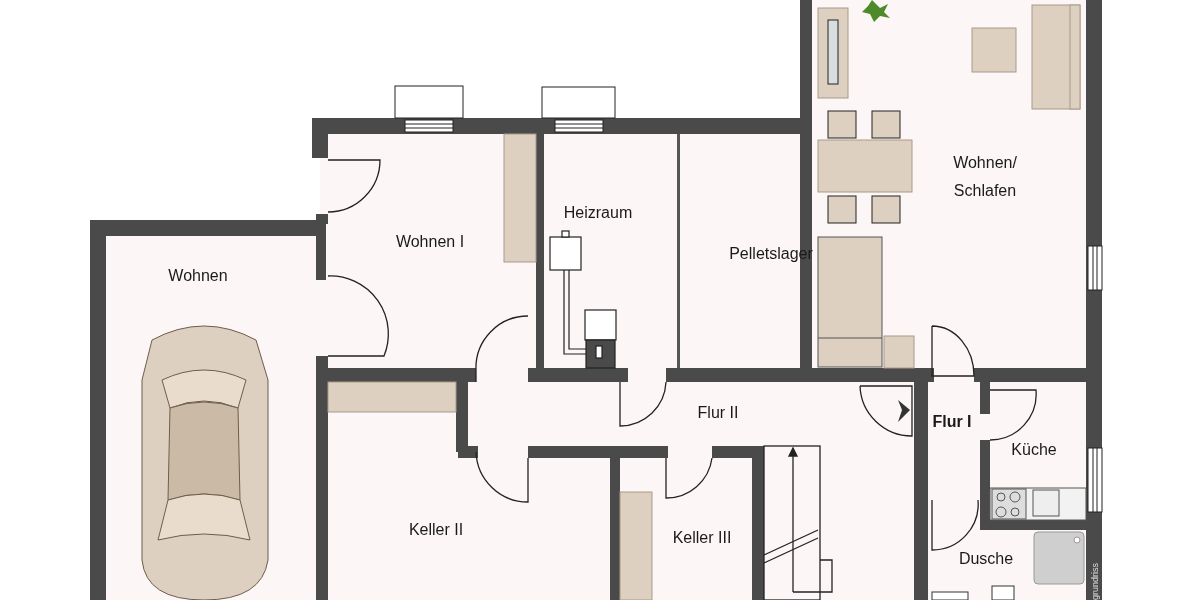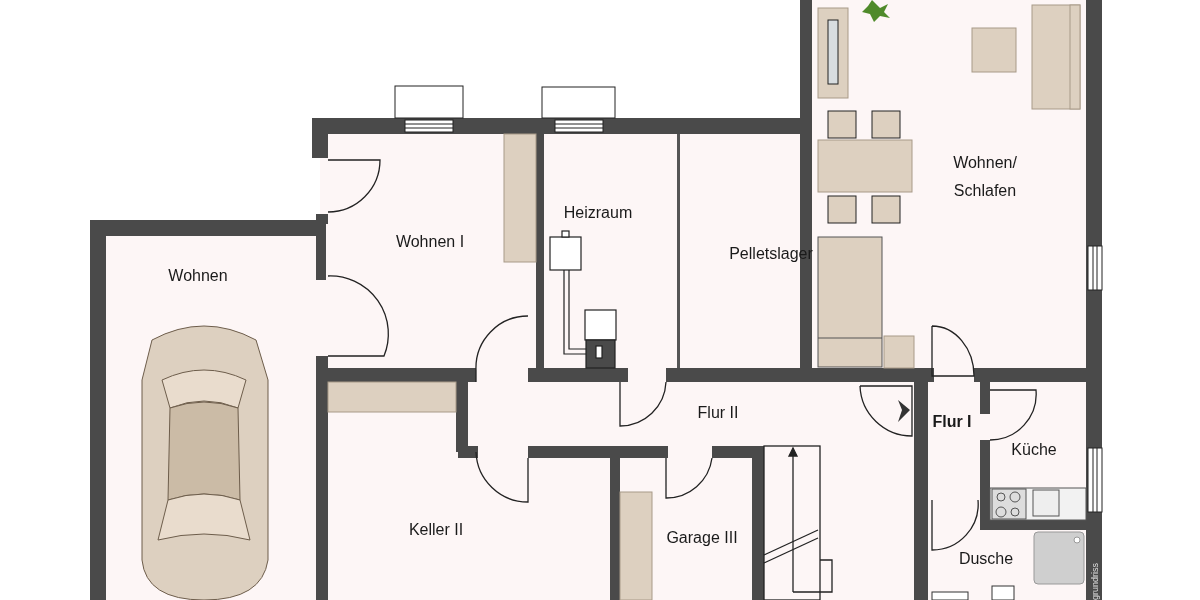--- a/index.html
+++ b/index.html
@@ -157,15 +157,15 @@
 <div class="lbl" style="left:198px;top:276px;">Wohnen</div>
 <div class="lbl" style="left:430px;top:242px;">Wohnen I</div>
 <div class="lbl" style="left:598px;top:213px;">Heizraum</div>
 <div class="lbl" style="left:771px;top:234px;margin-top:20px;">Pelletslager</div>
 <div class="lbl" style="left:985px;top:177px;">Wohnen/
 Schlafen</div>
 <div class="lbl" style="left:718px;top:413px;">Flur II</div>
 <div class="lbl" style="left:952px;top:422px;font-weight:bold;">Flur I</div>
 <div class="lbl" style="left:1034px;top:450px;">Küche</div>
 <div class="lbl" style="left:436px;top:530px;">Keller II</div>
-<div class="lbl" style="left:702px;top:538px;">Garage III</div>
+<div class="lbl" style="left:702px;top:538px;">Keller III</div>
 <div class="lbl" style="left:986px;top:559px;">Dusche</div>
 <div class="vert" style="left:1090px;top:600px;">grundriss</div>
 
 </body></html>

